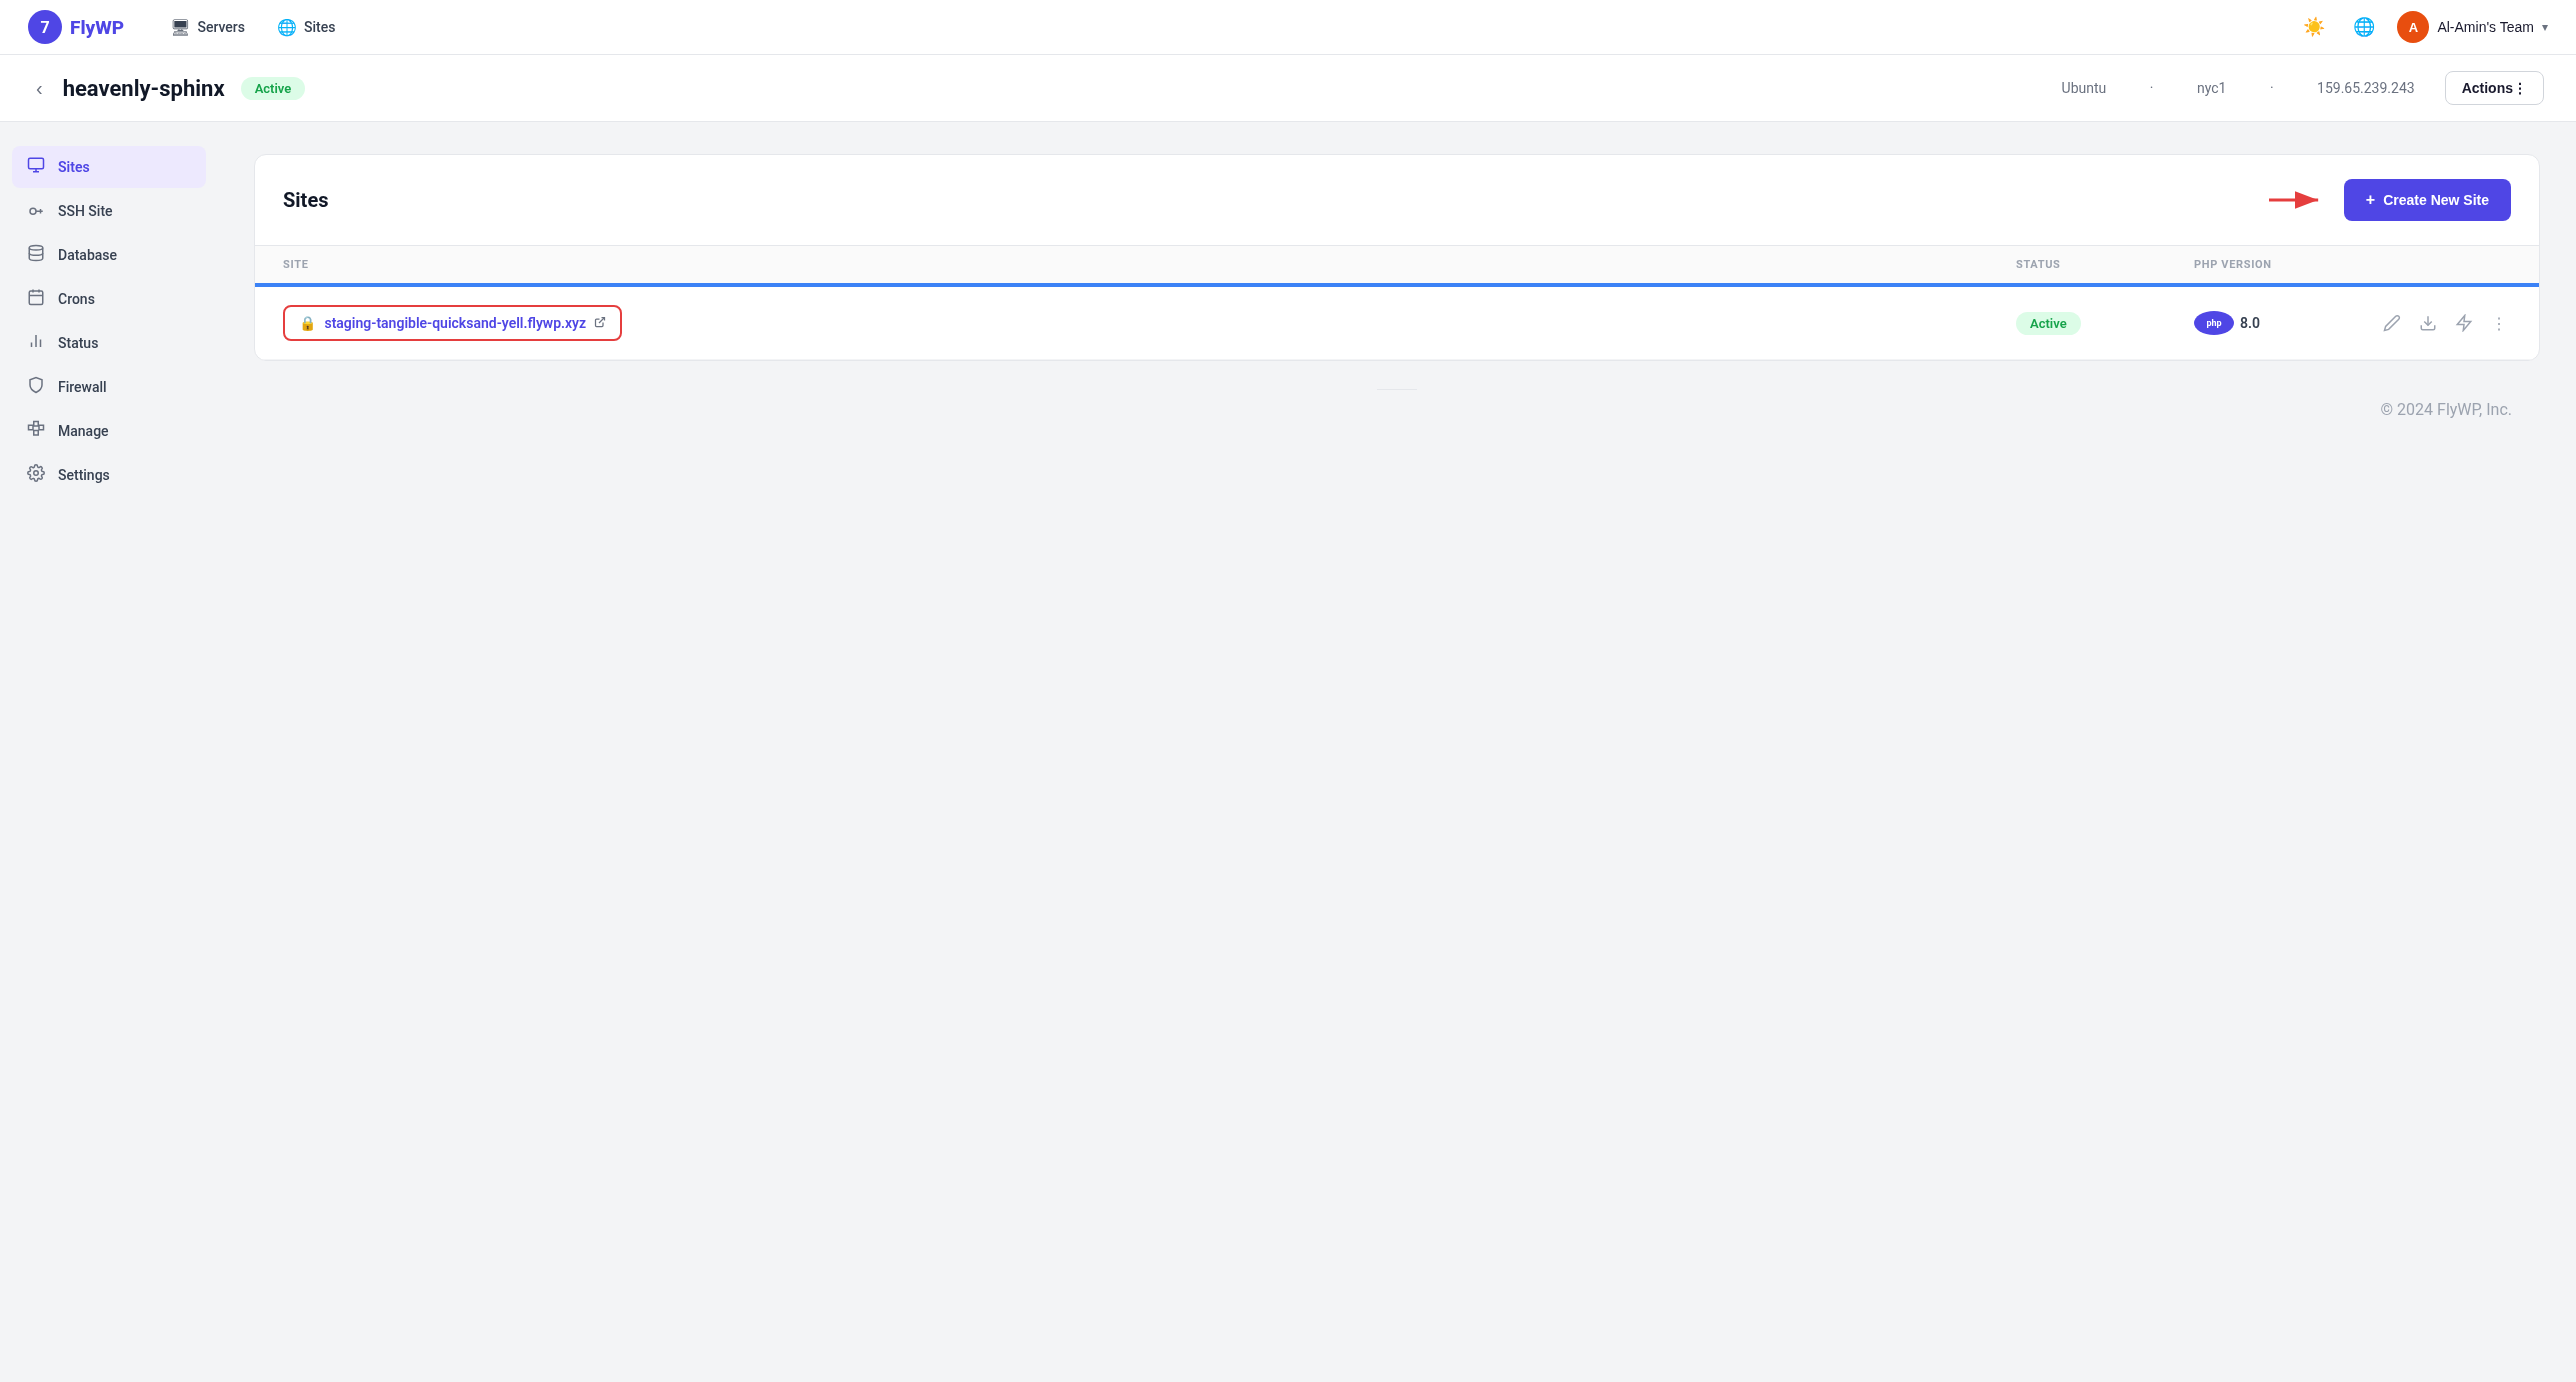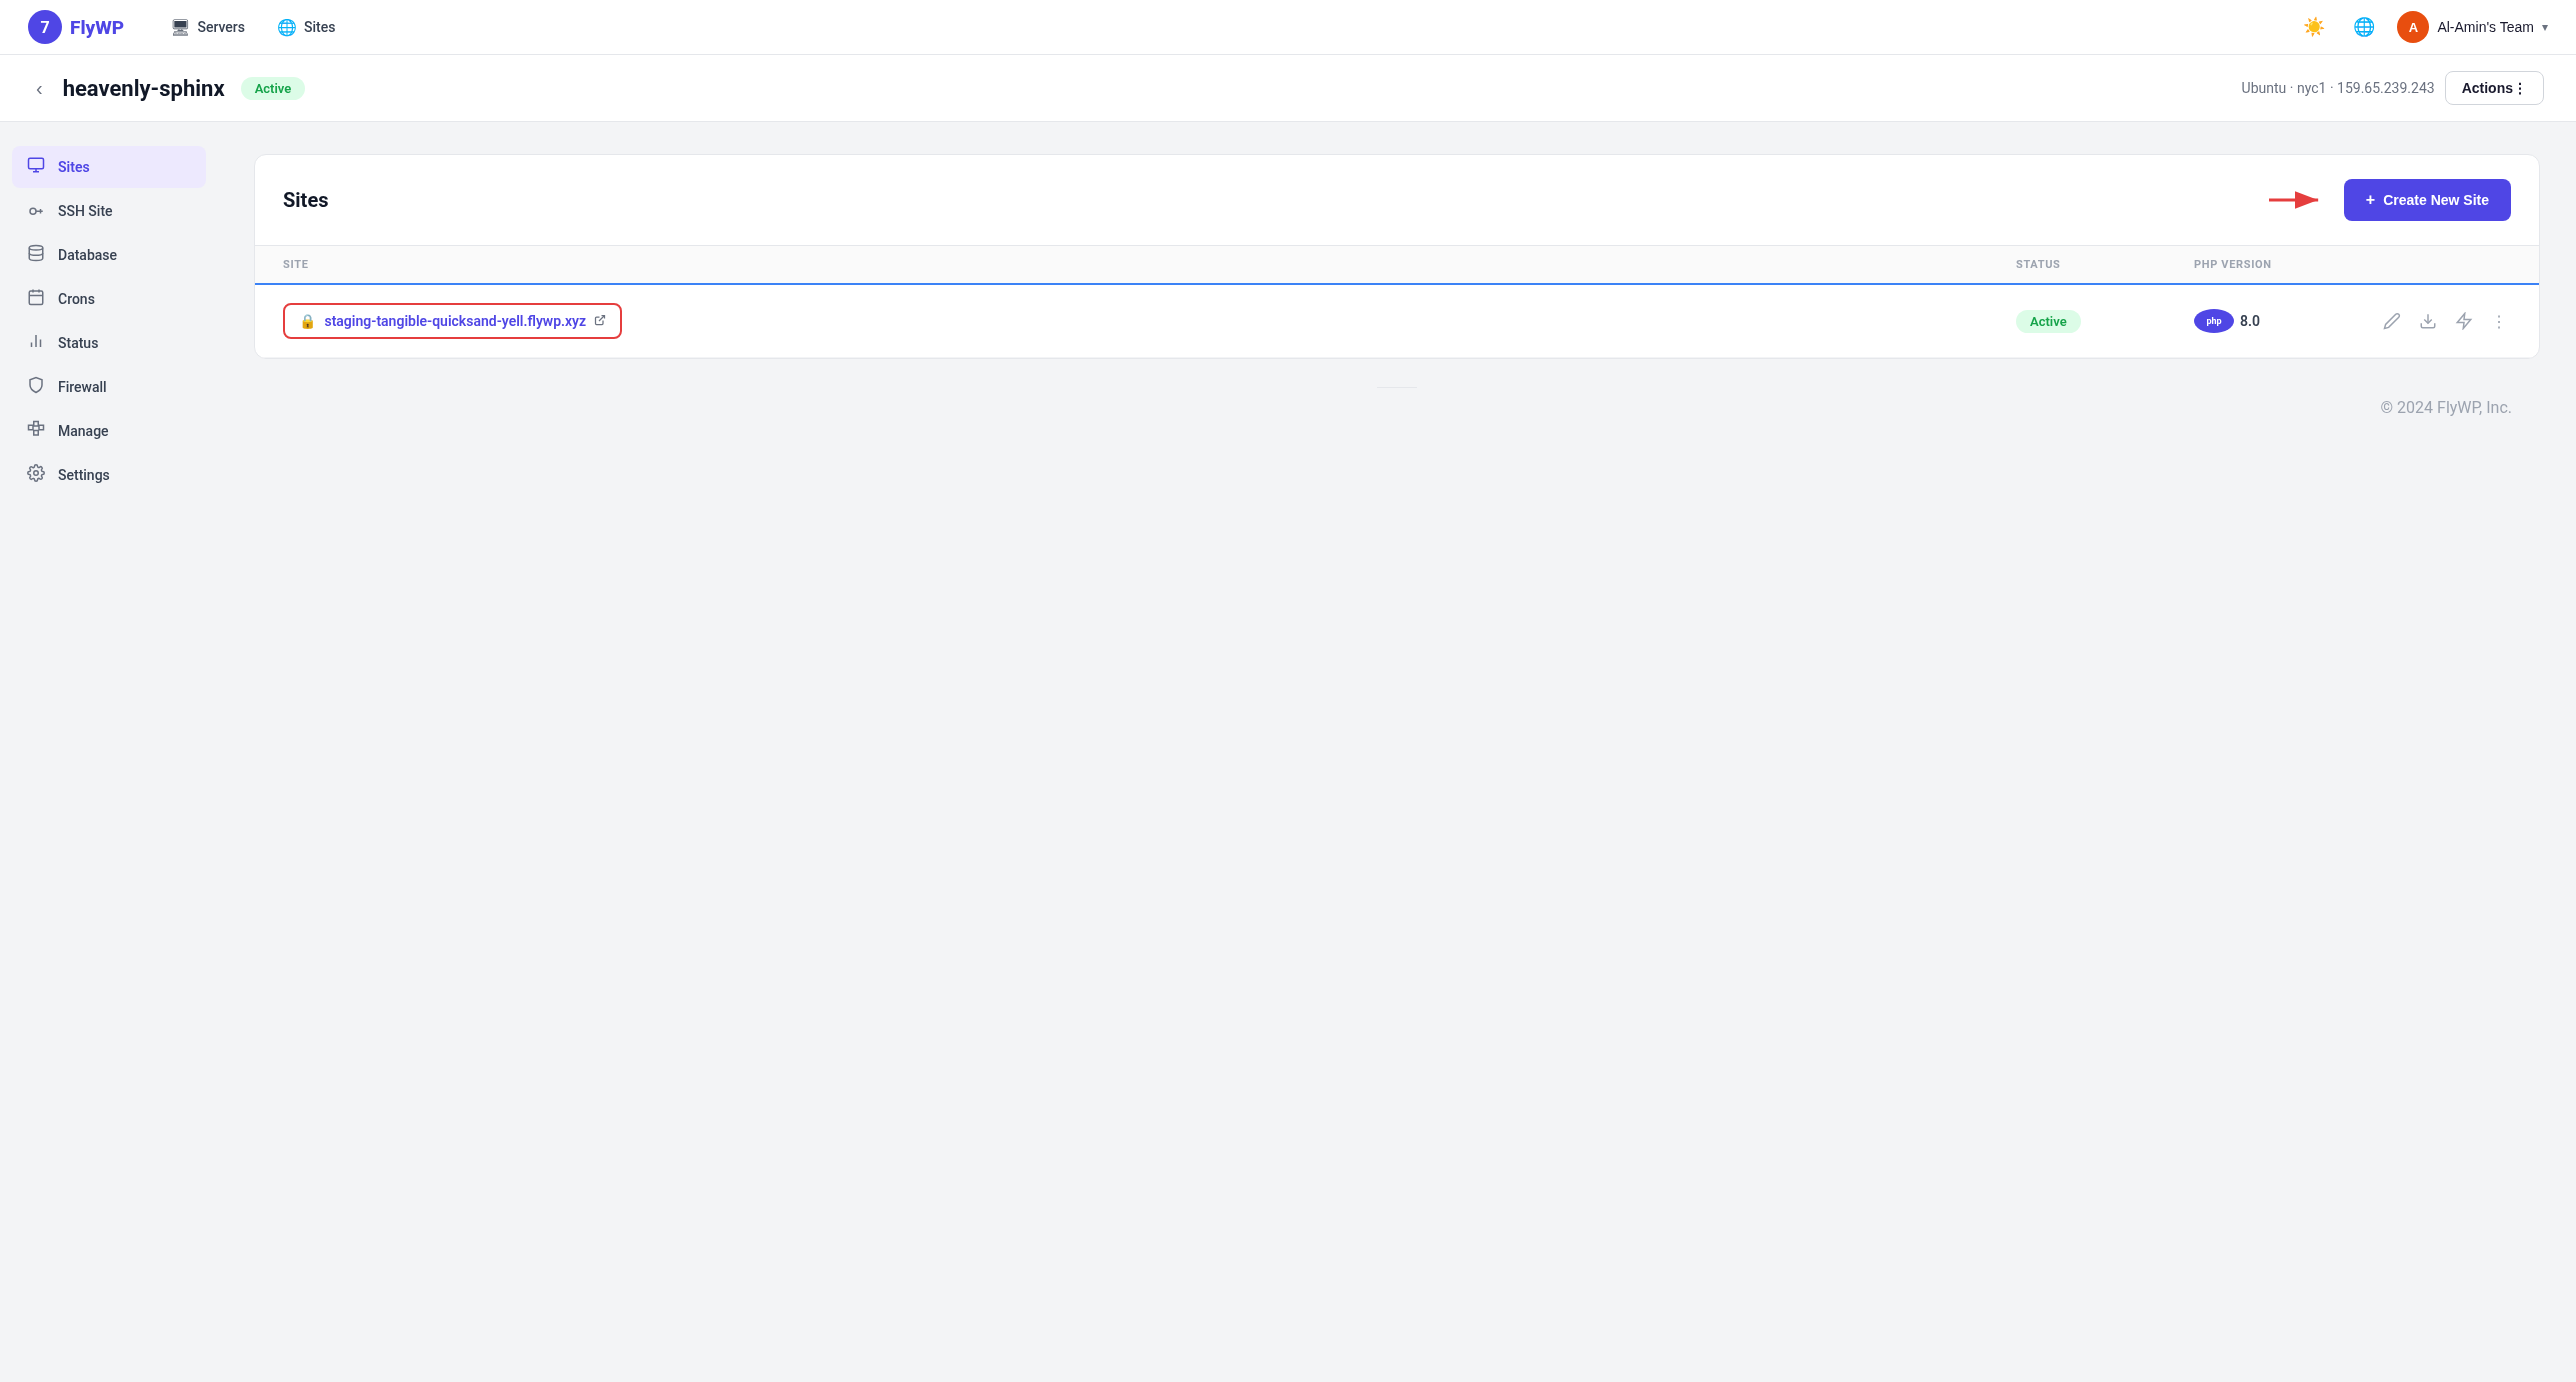--- a/index.html
+++ b/index.html
@@ -108,21 +108,21 @@
     }
     .header-right {
       margin-left: auto;
       display: flex;
       align-items: center;
       gap: 10px;
     }
     .server-info {
       font-size: 14px; color: #6b7280;
     }
-    .server-info span { margin: 0 0; }
+    .server-info span { margin: 0 20px; }
     .actions-btn {
       display: flex; align-items: center; 
       border: 1.5px solid #d1d5db;
       background: #fff;
       border-radius: 8px;
       padding: 8px 16px;
       font-size: 14px; font-weight: 600; color: #1a1a2e;
       cursor: pointer;
     }
 
@@ -191,21 +191,21 @@
       font-size: 14px; font-weight: 600;
       cursor: pointer;
       display: flex; align-items: center; gap: 8px;
     }
 
     
     .table-header {
       display: grid;
       grid-template-columns: 1fr 178px 198px 119px;
       padding: 12px 28px;
-      border-bottom: 2px solid #3b82f6;
+      border-bottom: 4px solid #3b82f6;
       background: #fafafa;
     }
     .table-col-label {
       font-size: 11px; font-weight: 700; color: #9ca3af;
       text-transform: uppercase; letter-spacing: 0.06em;
     }
     .table-row {
       display: grid;
       grid-template-columns: 1fr 178px 198px 119px;
       padding: 18px 28px;

